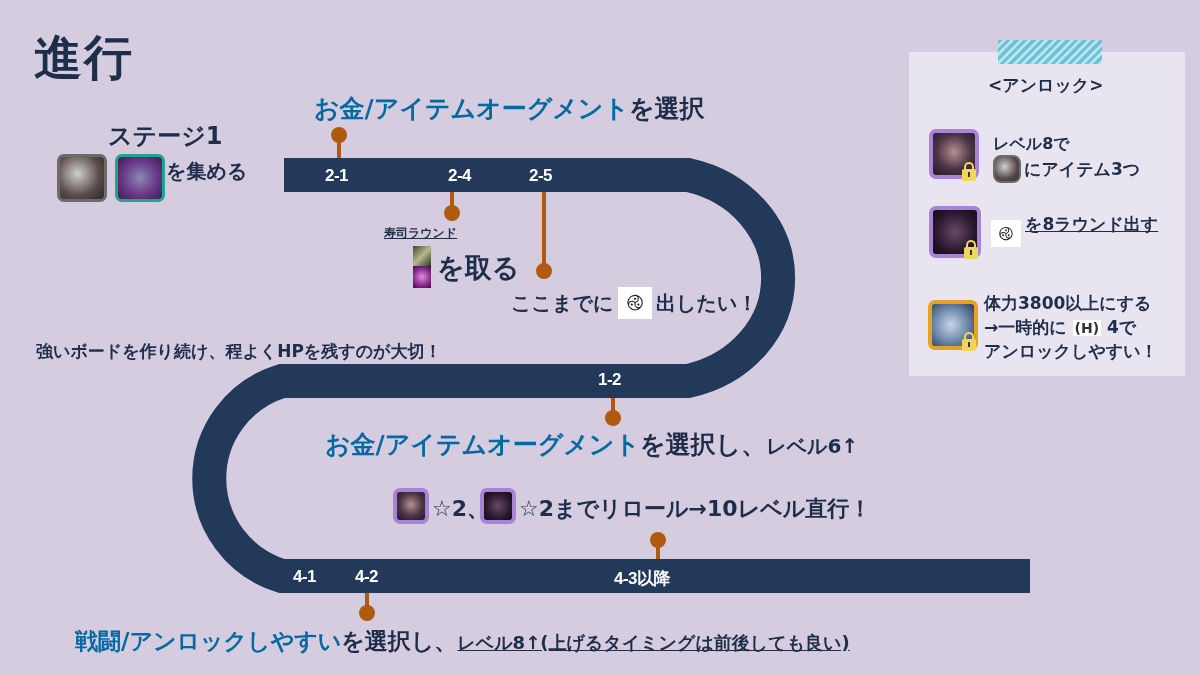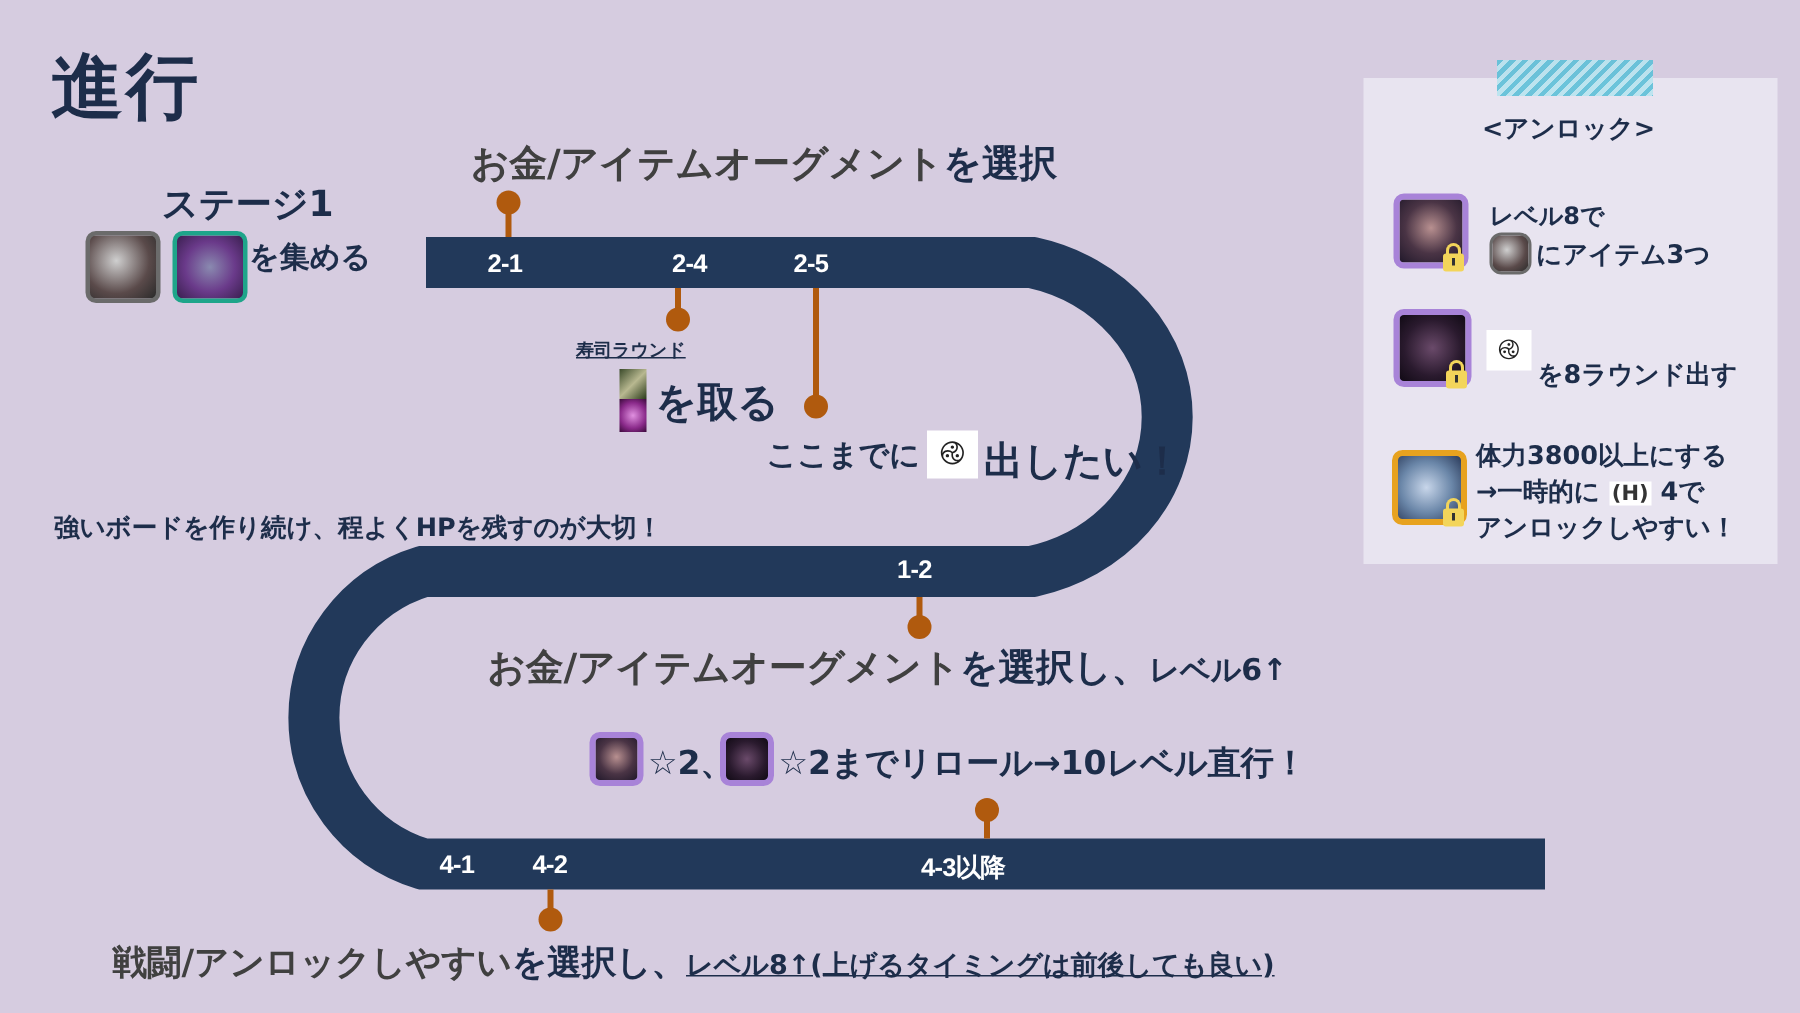--- a/index.html
+++ b/index.html
@@ -4,21 +4,21 @@
 <style>
   html, body { margin:0; padding:0; }
   body {
     width:1200px; height:675px; position:relative; overflow:hidden;
     background:#d6cce0;
     font-family:"DejaVu Sans", sans-serif;
     color:#1d2d4a;
   }
   .abs { position:absolute; }
   .title { left:34px; top:26px; font-size:48px; font-weight:bold; color:#1d2d4a; letter-spacing:2px; }
-  .orange { color:#404040;text-align:center; }
+  .orange { color:#0369a1;text-align:center; }
   .navy { color:#1d2d4a; }
   .bold { font-weight:bold; }
   svg.track { position:absolute; left:0; top:0; }
   .round { position:absolute; color:#fff; font-weight:bold; font-size:17px; font-family:"Liberation Sans", sans-serif; letter-spacing:-0.5px; }
   .pin-line { position:absolute; width:4px; background:#b05a0e; }
   .pin-dot { position:absolute; width:16px; height:16px; border-radius:50%; background:#b05a0e; }
   .icon { position:absolute; border-radius:7px; box-sizing:border-box; overflow:hidden; }
   .icon-gray { border:3px solid #6b6b6b; background:radial-gradient(circle at 40% 40%, #cfcfcf, #5a4a4a 60%, #2a2a2a); }
   .icon-teal { border:3px solid #1ea58a; background:radial-gradient(circle at 50% 50%, #8a8ab0, #6a3a8a 55%, #3a1f4f); }
   .icon-purple { border:4px solid #a883d8; }
@@ -80,21 +80,21 @@
   <span class="orange">お金/アイテムオーグメント</span><span class="navy">を選択</span>
 </div>
 
 <div class="txt bold navy" style="left:384px;top:225px;font-size:12px;text-decoration:underline;">寿司ラウンド</div>
 <div class="abs" style="left:413px;top:246px;width:18px;height:20px;background:linear-gradient(135deg,#3a4a2a,#b8b890 50%,#2a3a1a);"></div>
 <div class="abs" style="left:413px;top:266px;width:18px;height:22px;background:radial-gradient(circle,#e090e0,#8a2a8a 60%,#3a0a3a);"></div>
 <div class="txt bold navy" style="left:437px;top:250px;font-size:27px;">を取る</div>
 
 <div class="txt bold navy" style="left:511px;top:290px;font-size:20px;">ここまでに</div>
 <div class="swirl" style="left:618px;top:287px;width:34px;height:32px;">࿋</div>
-<div class="txt bold navy" style="left:656px;top:290px;font-size:26px;">出したい！</div>
+<div class="txt bold navy" style="left:656px;top:290px;font-size:20px;">出したい！</div>
 
 <div class="txt bold navy" style="left:36px;top:340px;font-size:17px;">強いボードを作り続け、程よくHPを残すのが大切！</div>
 
 <div class="txt bold" style="left:325px;top:428px;font-size:25px;">
   <span class="orange">お金/アイテムオーグメント</span><span class="navy">を選択し、</span><span class="navy" style="font-size:20px;">レベル6↑</span>
 </div>
 
 <div class="icon icon-purple face1" style="left:393px;top:488px;width:36px;height:36px;"></div>
 <div class="txt bold navy" style="left:432px;top:494px;font-size:22px;">☆2、</div>
 <div class="icon icon-purple face2" style="left:480px;top:488px;width:36px;height:36px;"></div>
@@ -110,21 +110,21 @@
 
 <div class="icon icon-purple face1" style="left:929px;top:129px;width:50px;height:50px;"></div>
 <div class="lock" style="left:962px;top:169px;"></div>
 <div class="txt bold navy" style="left:993px;top:134px;font-size:16px;">レベル8で</div>
 <div class="icon icon-gray" style="left:993px;top:155px;width:28px;height:28px;border-radius:8px;border-width:2px;"></div>
 <div class="txt bold navy" style="left:1024px;top:158px;font-size:17px;">にアイテム3つ</div>
 
 <div class="icon icon-purple face2" style="left:929px;top:206px;width:52px;height:52px;"></div>
 <div class="lock" style="left:964px;top:247px;"></div>
 <div class="swirl" style="left:991px;top:220px;width:30px;height:27px;font-size:19px;">࿋</div>
-<div class="txt bold navy" style="left:1025px;top:238px;font-size:17px;">を8ラウンド出す</div>
+<div class="txt bold navy" style="left:1025px;top:213px;font-size:17px;text-decoration:underline;">を8ラウンド出す</div>
 
 <div class="icon icon-gold face3" style="left:928px;top:300px;width:50px;height:50px;"></div>
 <div class="lock" style="left:962px;top:339px;"></div>
 <div class="txt bold navy" style="left:984px;top:292px;font-size:17px;">体力3800以上にする</div>
 <div class="txt bold navy" style="left:984px;top:316px;font-size:17px;">
   <span>→一時的に</span>
   <span style="display:inline-block;background:#fff;color:#333;padding:0 2px;font-size:14px;">(H)</span>
   <span>4で</span>
 </div>
 <div class="txt bold navy" style="left:984px;top:340px;font-size:17px;">アンロックしやすい！</div>

